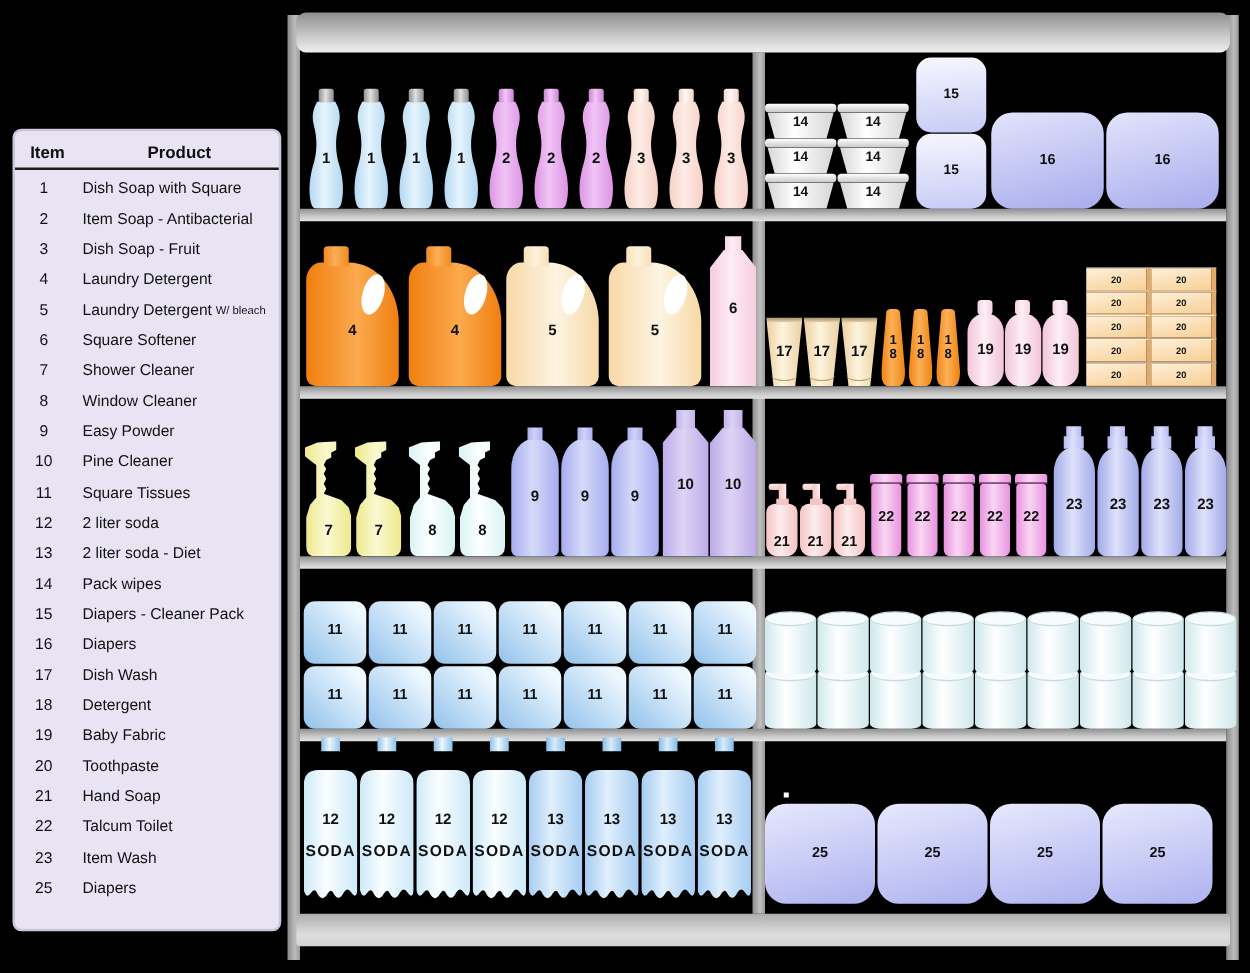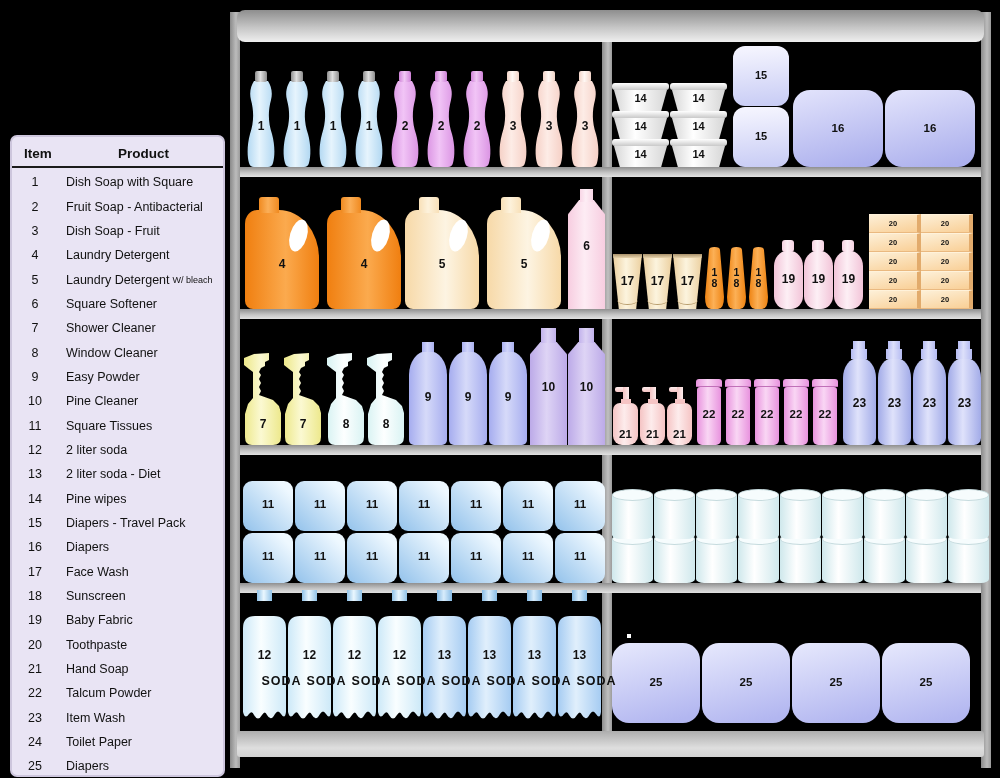--- a/index.html
+++ b/index.html
@@ -1,20 +1,20 @@
 <!DOCTYPE html>
 <html><head>
 <meta charset="utf-8">
 <style>
   html,body{margin:0;padding:0;background:#000;}
   #canvas{position:relative;width:1000px;height:778px;background:#000;overflow:hidden;
           font-family:"Liberation Sans",sans-serif;}
   
   .legend{position:absolute;left:10px;top:103px;width:215px;height:642px;
-          background:#e9e4f4;border:2px solid #cdc6dd;border-radius:7px;box-sizing:border-box;margin-top:32px;}
+          background:#e9e4f4;border:2px solid #cdc6dd;border-radius:7px;box-sizing:border-box;}
   .lhead{display:flex;align-items:center;height:26px;padding-top:3px;font-weight:bold;font-size:13.5px;color:#111;}
   .lhead .h1{width:52px;text-align:center;}
   .lhead .h2{flex:1;text-align:center;}
   .lline{height:2px;background:#1b1b1b;margin:0;}
   .lrows{padding-top:2px;}
   .lrow{display:flex;align-items:center;height:24.35px;font-size:12.5px;color:#111;}
   .lnum{width:46px;text-align:center;flex:none;}
   .lprod{padding-left:8px;white-space:nowrap;}
   .lsuffix{font-size:9px;padding-left:3px;}
   
@@ -101,21 +101,21 @@
        border-radius:0 0 8px 8px / 0 0 4px 4px;}
   
   .soda{width:43px;height:133px;}
   .soda .capd{top:0;left:14px;width:15px;height:11px;
        background:linear-gradient(90deg,var(--capa),var(--capb) 45%,var(--capa));}
   .soda .bod{position:absolute;top:26px;left:0;width:43px;height:107px;
        background:linear-gradient(90deg,var(--c1),var(--c2) 42%,var(--c1));
        clip-path:path("M0,12 Q0,0 12,0 L31,0 Q43,0 43,12 L43,96 Q42,104 38,98 Q35,93 32,98 Q28,106 24,99 Q22,94 19,99 Q15,106 11,99 Q9,94 6,98 Q2,104 0,96 Z");}
   .soda .num{top:58px;}
   .soda .sodaw{position:absolute;left:0;width:100%;text-align:center;top:84px;
-       font-weight:bold;font-size:12.5px;letter-spacing:1px;color:#111;z-index:3;margin-left:17px;}
+       font-weight:bold;font-size:12.5px;letter-spacing:1px;color:#111;z-index:3;}
   
   .tub-stack{display:flex;flex-direction:column;}
   .tub{position:relative;width:57px;height:28px;}
   .tub .lid{position:absolute;top:0;left:0;width:57px;height:7px;border-radius:3px;
        background:linear-gradient(180deg,#ffffff,#c9c9c9);}
   .tub .bod{position:absolute;top:7px;left:2px;width:53px;height:21px;
        background:linear-gradient(90deg,var(--c1),var(--c2) 40%,var(--c1));
        clip-path:polygon(0 0,100% 0,89% 100%,11% 100%);}
   .tub .num{top:9px;font-size:11px;}
   
@@ -205,21 +205,21 @@
       <span class="h2">Product</span>
     </div>
     <div class="lline"></div>
     <div class="lrows" id="legend-rows">
         <div class="lrow">
           <span class="lnum">1</span>
           <span class="lprod">Dish Soap with Square</span>
         </div>
         <div class="lrow">
           <span class="lnum">2</span>
-          <span class="lprod">Fruit Soap - Antibacterial</span>
+          <span class="lprod">Item Soap - Antibacterial</span>
         </div>
         <div class="lrow">
           <span class="lnum">3</span>
           <span class="lprod">Dish Soap - Fruit</span>
         </div>
         <div class="lrow">
           <span class="lnum">4</span>
           <span class="lprod">Laundry Detergent</span>
         </div>
         <div class="lrow">
@@ -254,61 +254,57 @@
         <div class="lrow">
           <span class="lnum">12</span>
           <span class="lprod">2 liter soda</span>
         </div>
         <div class="lrow">
           <span class="lnum">13</span>
           <span class="lprod">2 liter soda - Diet</span>
         </div>
         <div class="lrow">
           <span class="lnum">14</span>
-          <span class="lprod">Pine wipes</span>
+          <span class="lprod">Pack wipes</span>
         </div>
         <div class="lrow">
           <span class="lnum">15</span>
-          <span class="lprod">Diapers - Travel Pack</span>
+          <span class="lprod">Diapers - Cleaner Pack</span>
         </div>
         <div class="lrow">
           <span class="lnum">16</span>
           <span class="lprod">Diapers</span>
         </div>
         <div class="lrow">
           <span class="lnum">17</span>
-          <span class="lprod">Face Wash</span>
+          <span class="lprod">Dish Wash</span>
         </div>
         <div class="lrow">
           <span class="lnum">18</span>
-          <span class="lprod">Sunscreen</span>
+          <span class="lprod">Detergent</span>
         </div>
         <div class="lrow">
           <span class="lnum">19</span>
           <span class="lprod">Baby Fabric</span>
         </div>
         <div class="lrow">
           <span class="lnum">20</span>
           <span class="lprod">Toothpaste</span>
         </div>
         <div class="lrow">
           <span class="lnum">21</span>
           <span class="lprod">Hand Soap</span>
         </div>
         <div class="lrow">
           <span class="lnum">22</span>
-          <span class="lprod">Talcum Powder</span>
+          <span class="lprod">Talcum Toilet</span>
         </div>
         <div class="lrow">
           <span class="lnum">23</span>
           <span class="lprod">Item Wash</span>
-        </div>
-        <div class="lrow">
-          <span class="lnum">24</span>
-          <span class="lprod">Toilet Paper</span>
         </div>
         <div class="lrow">
           <span class="lnum">25</span>
           <span class="lprod">Diapers</span>
         </div>
       </div>
   </div>
 
   <div class="rail" style="left:230px;top:12px;height:756px;"></div>
   <div class="rail" style="left:981px;top:12px;height:756px;"></div>

